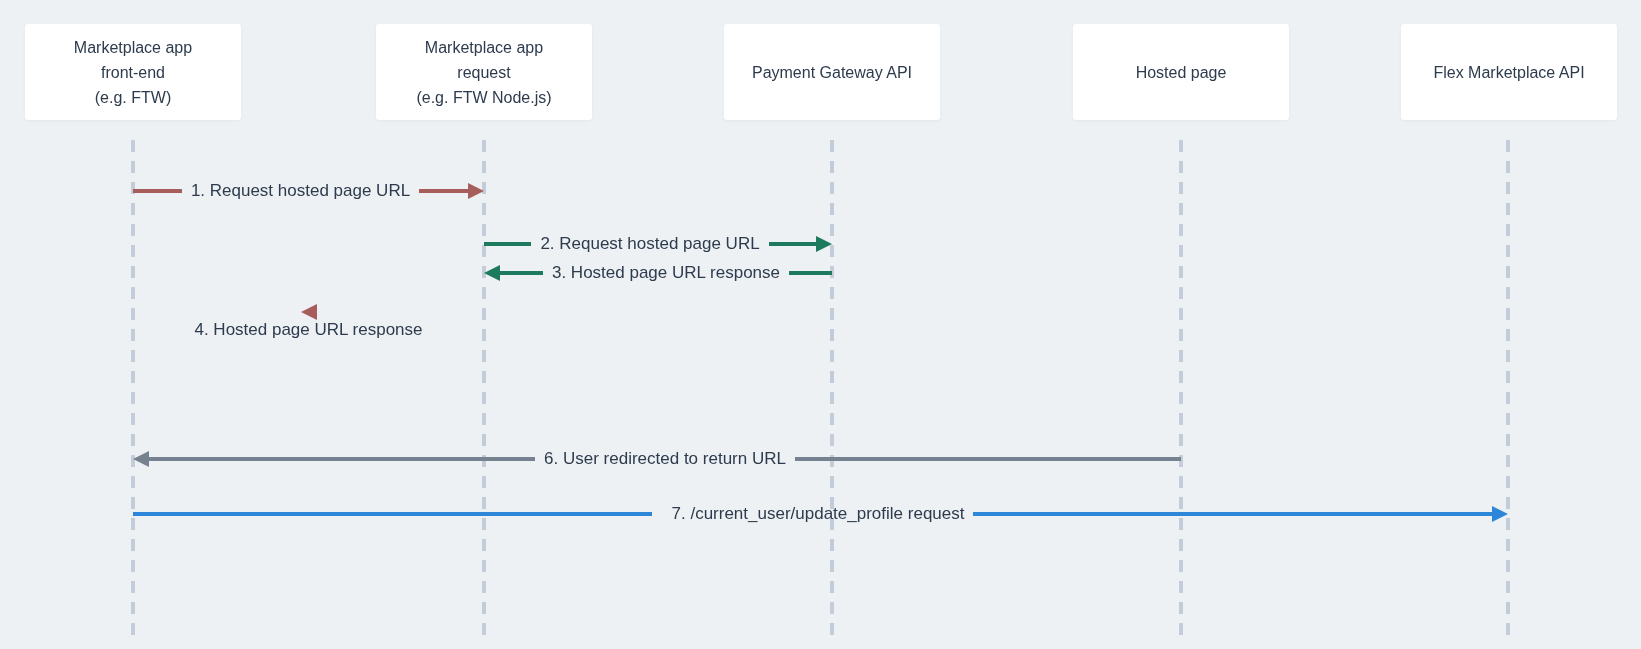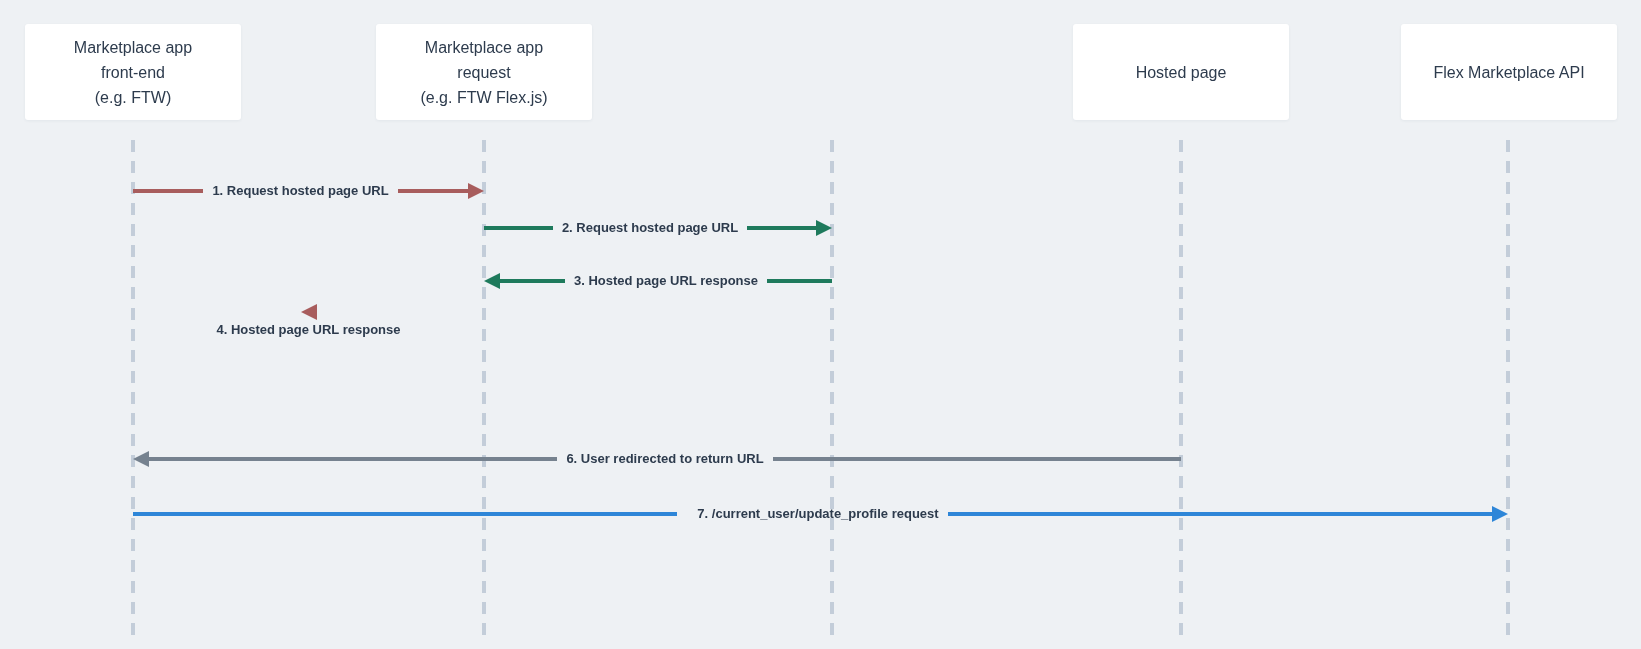--- a/index.html
+++ b/index.html
@@ -52,24 +52,23 @@
       transparent 21px
     );
   }
 
   
   .msg {
     position: absolute;
     display: flex;
     align-items: center;
     transform: translateY(-50%);
-    font-size: 13px;
-    font-weight: 700;
+    font-size: 17px;
+    font-weight: 400;
     white-space: nowrap;
-    justify-content: flex-end;
   }
   .msg .seg {
     flex: 1;
     height: 4px;
     background: currentColor;
   }
   .msg .lbl {
     margin: 0 9px;
     color: var(--text, #2d3b4d);
     line-height: 20px;
@@ -97,21 +96,24 @@
 <div class="canvas">
 
   <div class="participant" style="left:133px">
     <span>Marketplace app</span>
     <span>front-end</span>
     <span>(e.g. FTW)</span>
   </div>
   <div class="participant" style="left:484px">
     <span>Marketplace app</span>
     <span>request</span>
-    <span>(e.g. FTW Flex.js)</span>
+    <span>(e.g. FTW Node.js)</span>
+  </div>
+  <div class="participant" style="left:832px">
+    <span>Payment Gateway API</span>
   </div>
   <div class="participant" style="left:1509px">
     <span>Flex Marketplace API</span>
   </div>
   <div class="participant" style="left:1181px">
     <span>Hosted page</span>
   </div>
 
   <div class="lifeline" style="left:133px"></div>
   <div class="lifeline" style="left:484px"></div>
@@ -119,28 +121,28 @@
   <div class="lifeline" style="left:1181px"></div>
   <div class="lifeline" style="left:1508px"></div>
 
   <div class="msg" style="top: 191px; left: 133px; width: 351px; color: rgb(168, 93, 93);">
     <div class="seg"></div>
     <div class="lbl">1. Request hosted page URL</div>
     <div class="seg"></div>
     <div class="head right"></div>
   </div>
 
-  <div class="msg" style="top: 228px; left: 484px; width: 348px; color: rgb(30, 122, 92);">
+  <div class="msg" style="top: 244px; left: 484px; width: 348px; color: rgb(30, 122, 92);">
     <div class="seg"></div>
     <div class="lbl">2. Request hosted page URL</div>
     <div class="seg"></div>
     <div class="head right"></div>
   </div>
 
-  <div class="msg" style="top: 281px; left: 484px; width: 348px; color: rgb(30, 122, 92);">
+  <div class="msg" style="top: 273px; left: 484px; width: 348px; color: rgb(30, 122, 92);">
     <div class="head left"></div>
     <div class="seg"></div>
     <div class="lbl">3. Hosted page URL response</div>
     <div class="seg"></div>
   </div>
 
   <div class="msg" style="top: 322px; left: 133px; width: 351px; color: rgb(168, 93, 93); flex-direction: column;">
     <div class="head left"></div>
     <div class="seg"></div>
     <div class="lbl">4. Hosted page URL response</div>

